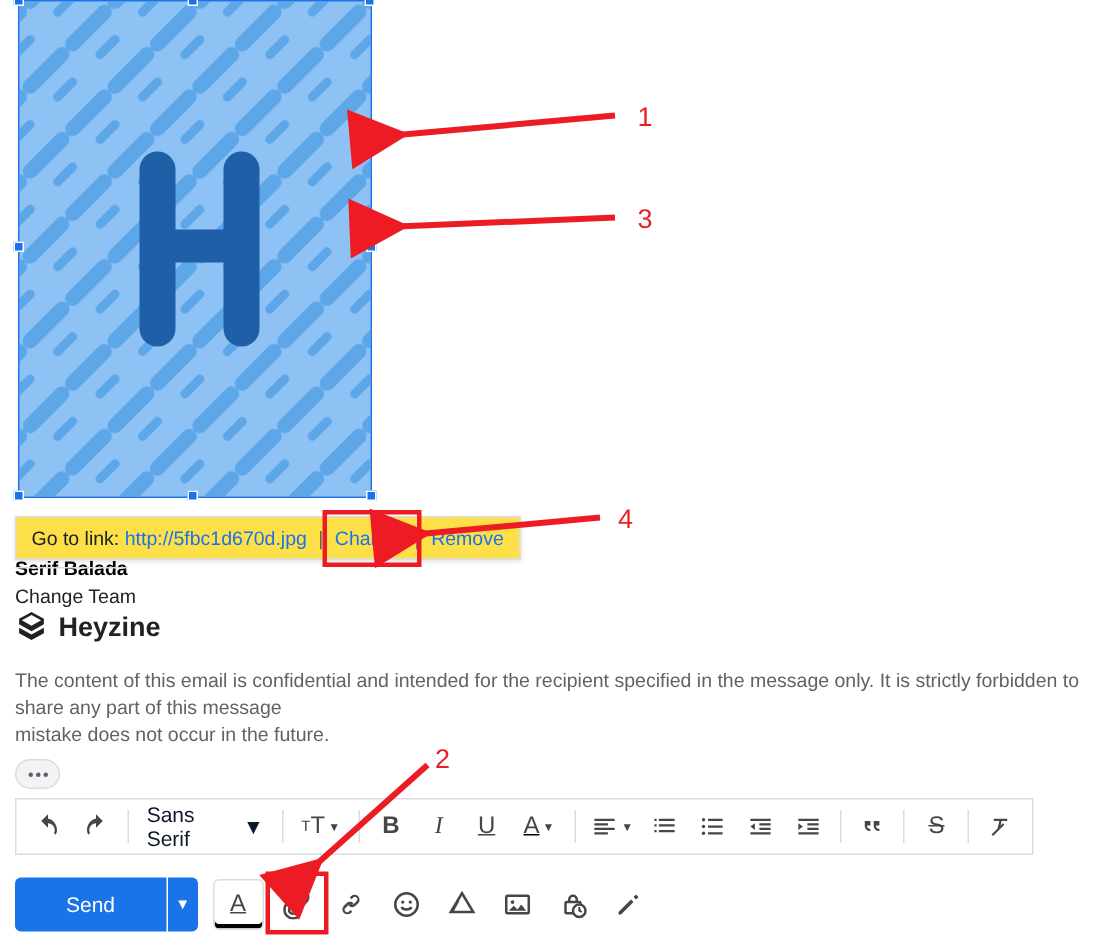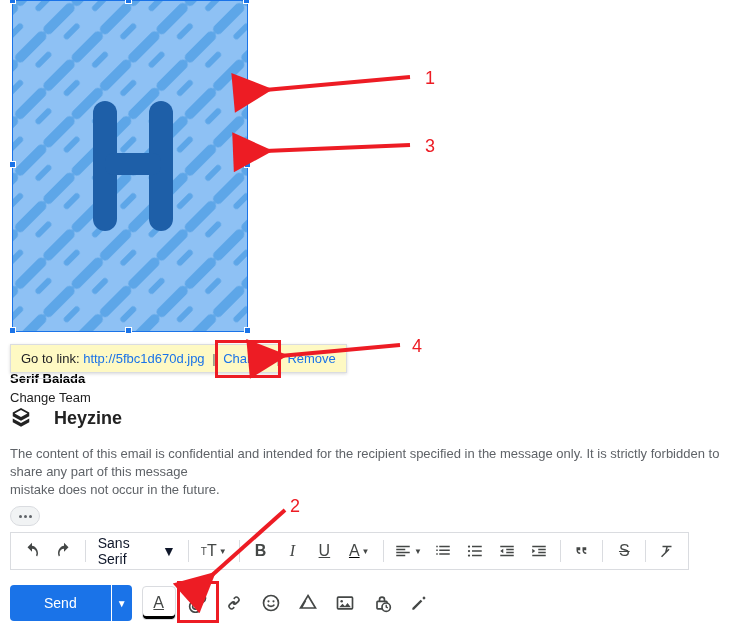--- a/index.html
+++ b/index.html
@@ -3,32 +3,32 @@
 <meta charset="utf-8">
 <style>
   body { margin: 0; padding: 0; font-family: Arial, Helvetica, sans-serif; font-size: 13px; color: #222; width: 735px; }
   .canvas { position: relative; width: 735px; height: 624px; }
   .sel-image { position: absolute; left: 12px; top: 0; width: 234px; height: 330px; background: #8ec1f4; border: 1px solid #1a73e8; overflow: hidden; }
   .sel-image svg { position: absolute; top: 0; left: 0; }
   .handle { position: absolute; width: 7px; height: 7px; background: #1a73e8; border: 1px solid #fff; box-sizing: border-box; }
   .h-tl { left: 9px; top: -3px; } .h-tm { left: 125px; top: -3px; } .h-tr { left: 243px; top: -3px; }
   .h-ml { left: 9px; top: 161px; } .h-mr { left: 244px; top: 161px; }
   .h-bl { left: 9px; top: 327px; } .h-bm { left: 125px; top: 327px; } .h-br { left: 244px; top: 327px; }
-  .link-popup { position: absolute; left: 10px; top: 344px; background: #fef9c3; border: 1px solid #dadce0; box-shadow: 0 1px 3px rgba(0,0,0,0.15); padding: 6px 10px; font-size: 13px; white-space: nowrap; }
+  .link-popup { position: absolute; left: 10px; top: 344px; background: #fde047; border: 1px solid #dadce0; box-shadow: 0 1px 3px rgba(0,0,0,0.15); padding: 6px 10px; font-size: 13px; white-space: nowrap; }
   .link-popup .lbl { color: #202124; }
   .link-popup .url { color: #1a73e8; }
   .link-popup .sep { color: #5f6368; margin: 0 4px; }
   .link-popup .act { color: #1a73e8; cursor: pointer; }
   .redbox { position: absolute; border: 3px solid #ed1c24; pointer-events: none; }
   .arrow-head { fill: #ed1c24; }
   .arrow-line { stroke: #ed1c24; stroke-width: 4; }
   .anno-num { position: absolute; color: #ed1c24; font-size: 18px; font-family: Arial; }
   .sig-name { position: absolute; left: 10px; top: 371px; font-weight: bold; font-size: 13px; color: #000; text-decoration: line-through; text-decoration-color: #dadce0; }
   .sig-role { position: absolute; left: 10px; top: 390px; font-size: 13px; color: #222; }
-  .sig-brand { position: absolute; left: 10px; top: 407px; display: flex; align-items: center; gap: 22px; font-weight: bold; font-size: 18px; color: #222; }
+  .sig-brand { position: absolute; left: 10px; top: 407px; display: flex; align-items: center; gap: 7px; font-weight: bold; font-size: 18px; color: #222; }
   .sig-brand svg { width: 22px; height: 22px; }
   .disclaimer { position: absolute; left: 10px; top: 445px; right: 0; font-size: 13px; color: #5f6368; line-height: 1.4; }
   .dots-btn { position: absolute; left: 10px; top: 506px; width: 28px; height: 18px; border: 1px solid #dadce0; border-radius: 10px; background: #f1f3f4; display: flex; align-items: center; justify-content: center; cursor: pointer; }
   .dots-btn span { width: 3px; height: 3px; background: #5f6368; border-radius: 50%; margin: 0 1px; }
   .toolbar { position: absolute; left: 10px; top: 532px; width: 665px; height: 36px; border: 1px solid #dadce0; display: flex; align-items: center; padding: 0 6px; gap: 2px; }
   .tb-btn { width: 30px; height: 30px; display: flex; align-items: center; justify-content: center; color: #444746; cursor: pointer; font-size: 14px; }
   .tb-btn svg { width: 18px; height: 18px; fill: #444746; }
   .tb-btn .arr { font-size: 8px; margin-left: 2px; color: #444746; }
   .tb-sep { width: 1px; height: 22px; background: #dadce0; margin: 0 4px; }
   .tb-font { display: flex; align-items: center; height: 30px; padding: 0 6px; font-size: 14px; color: #0f172a; cursor: pointer; }

